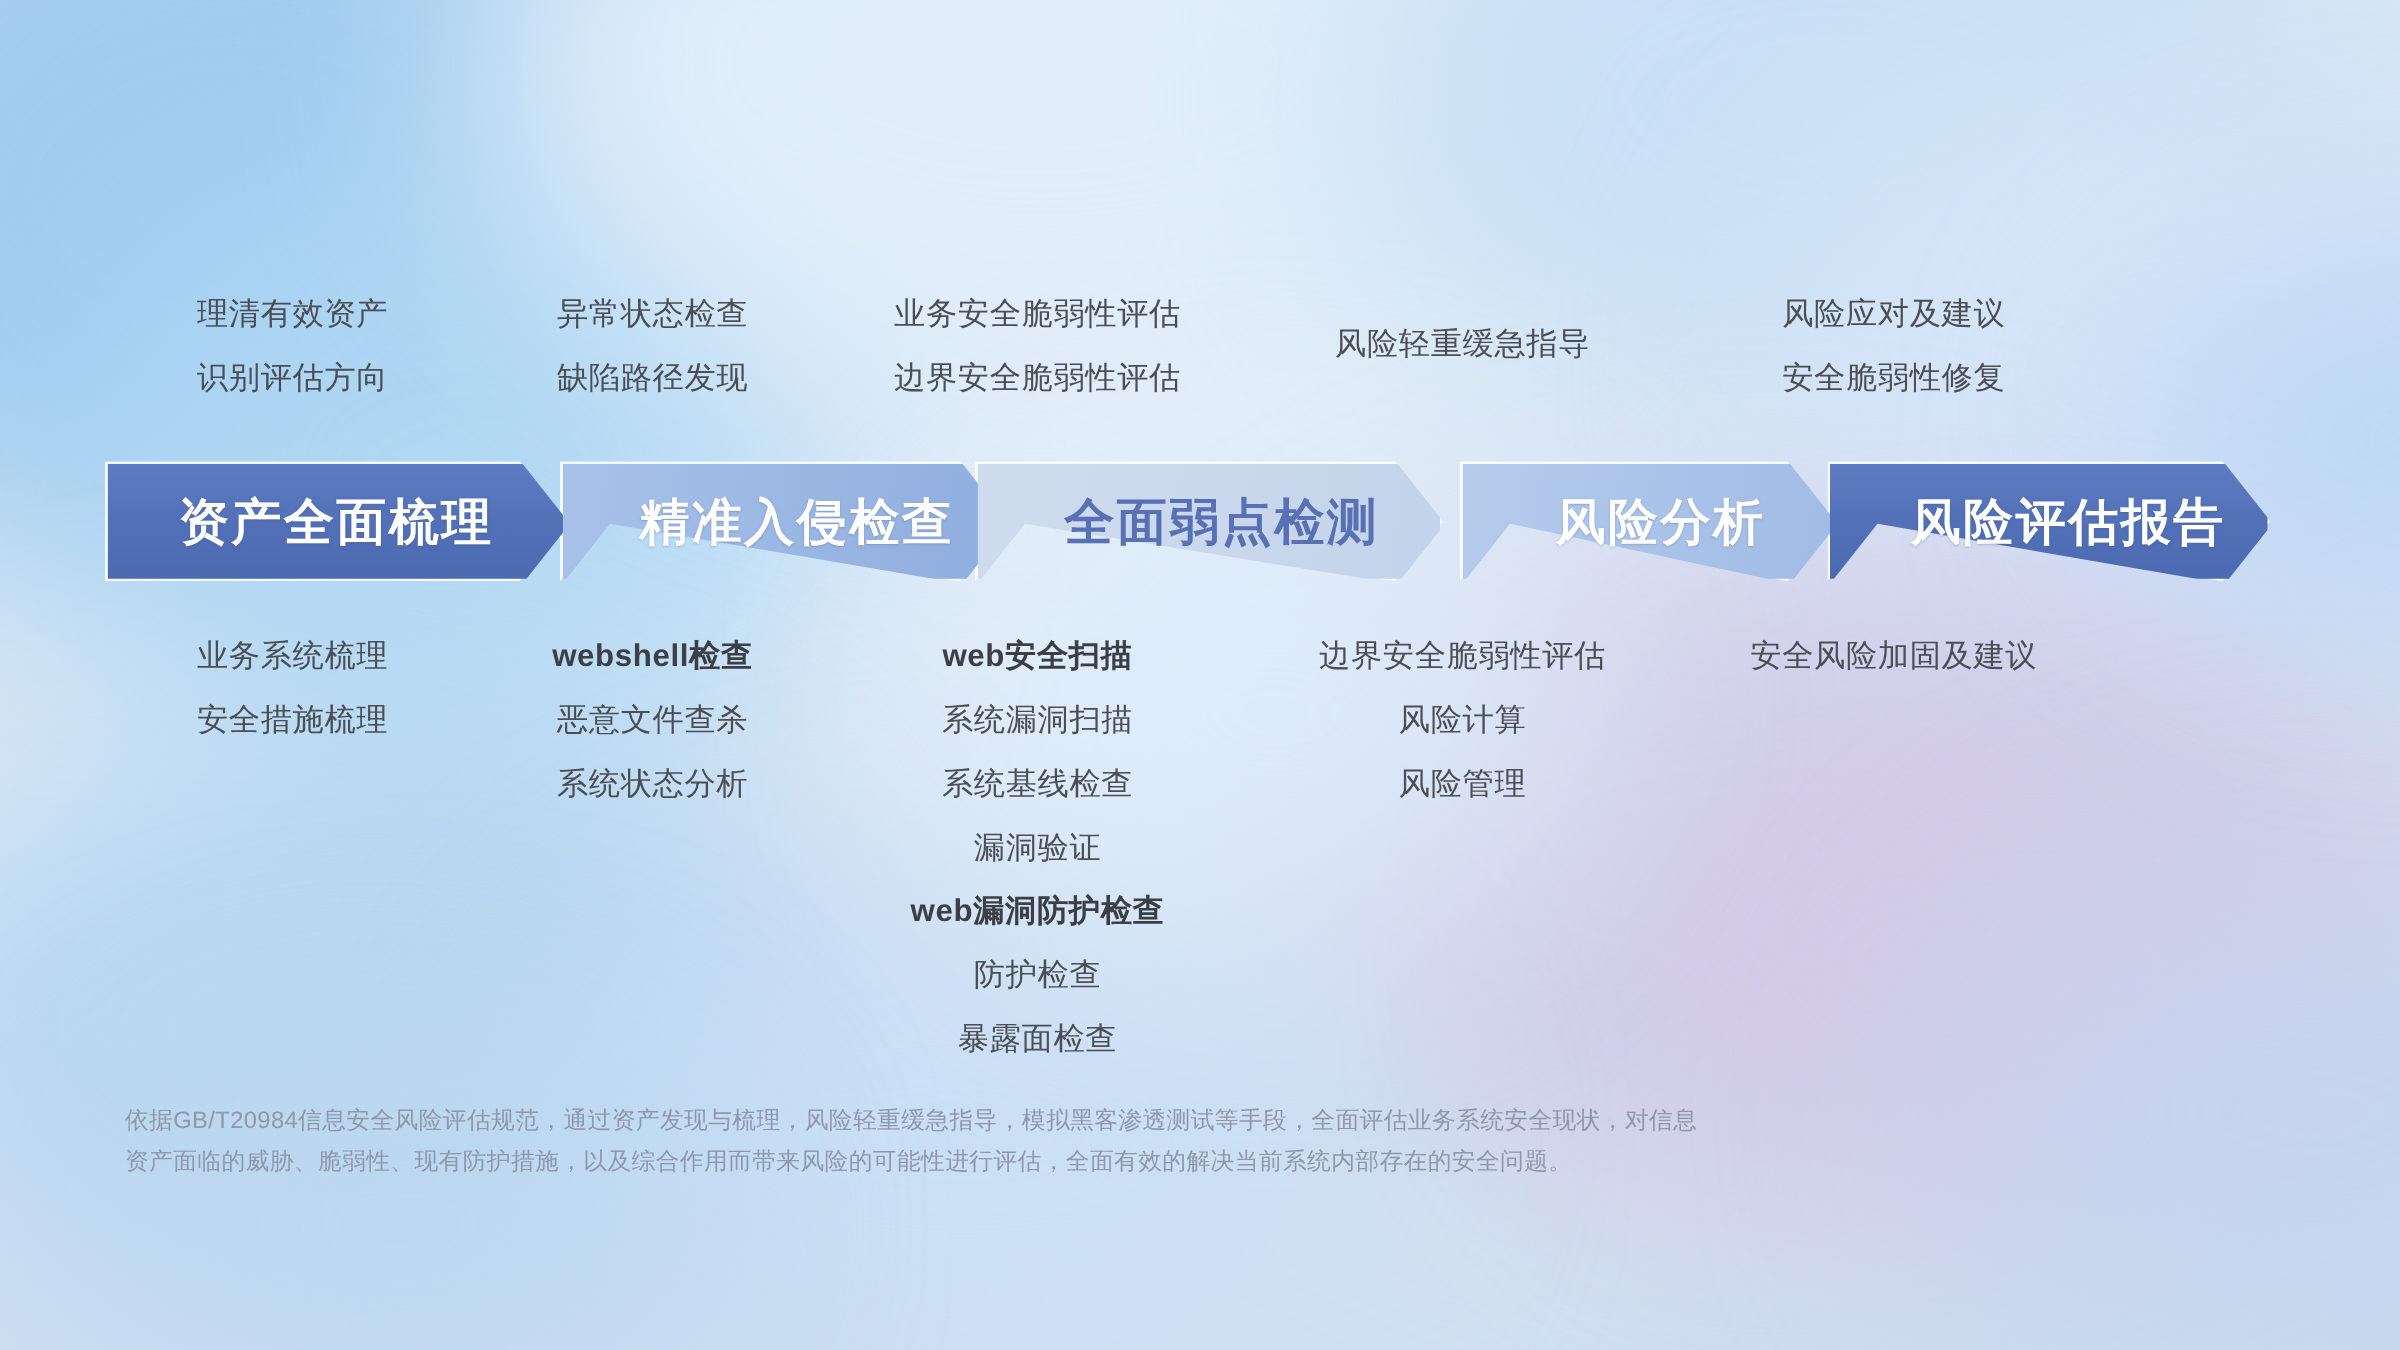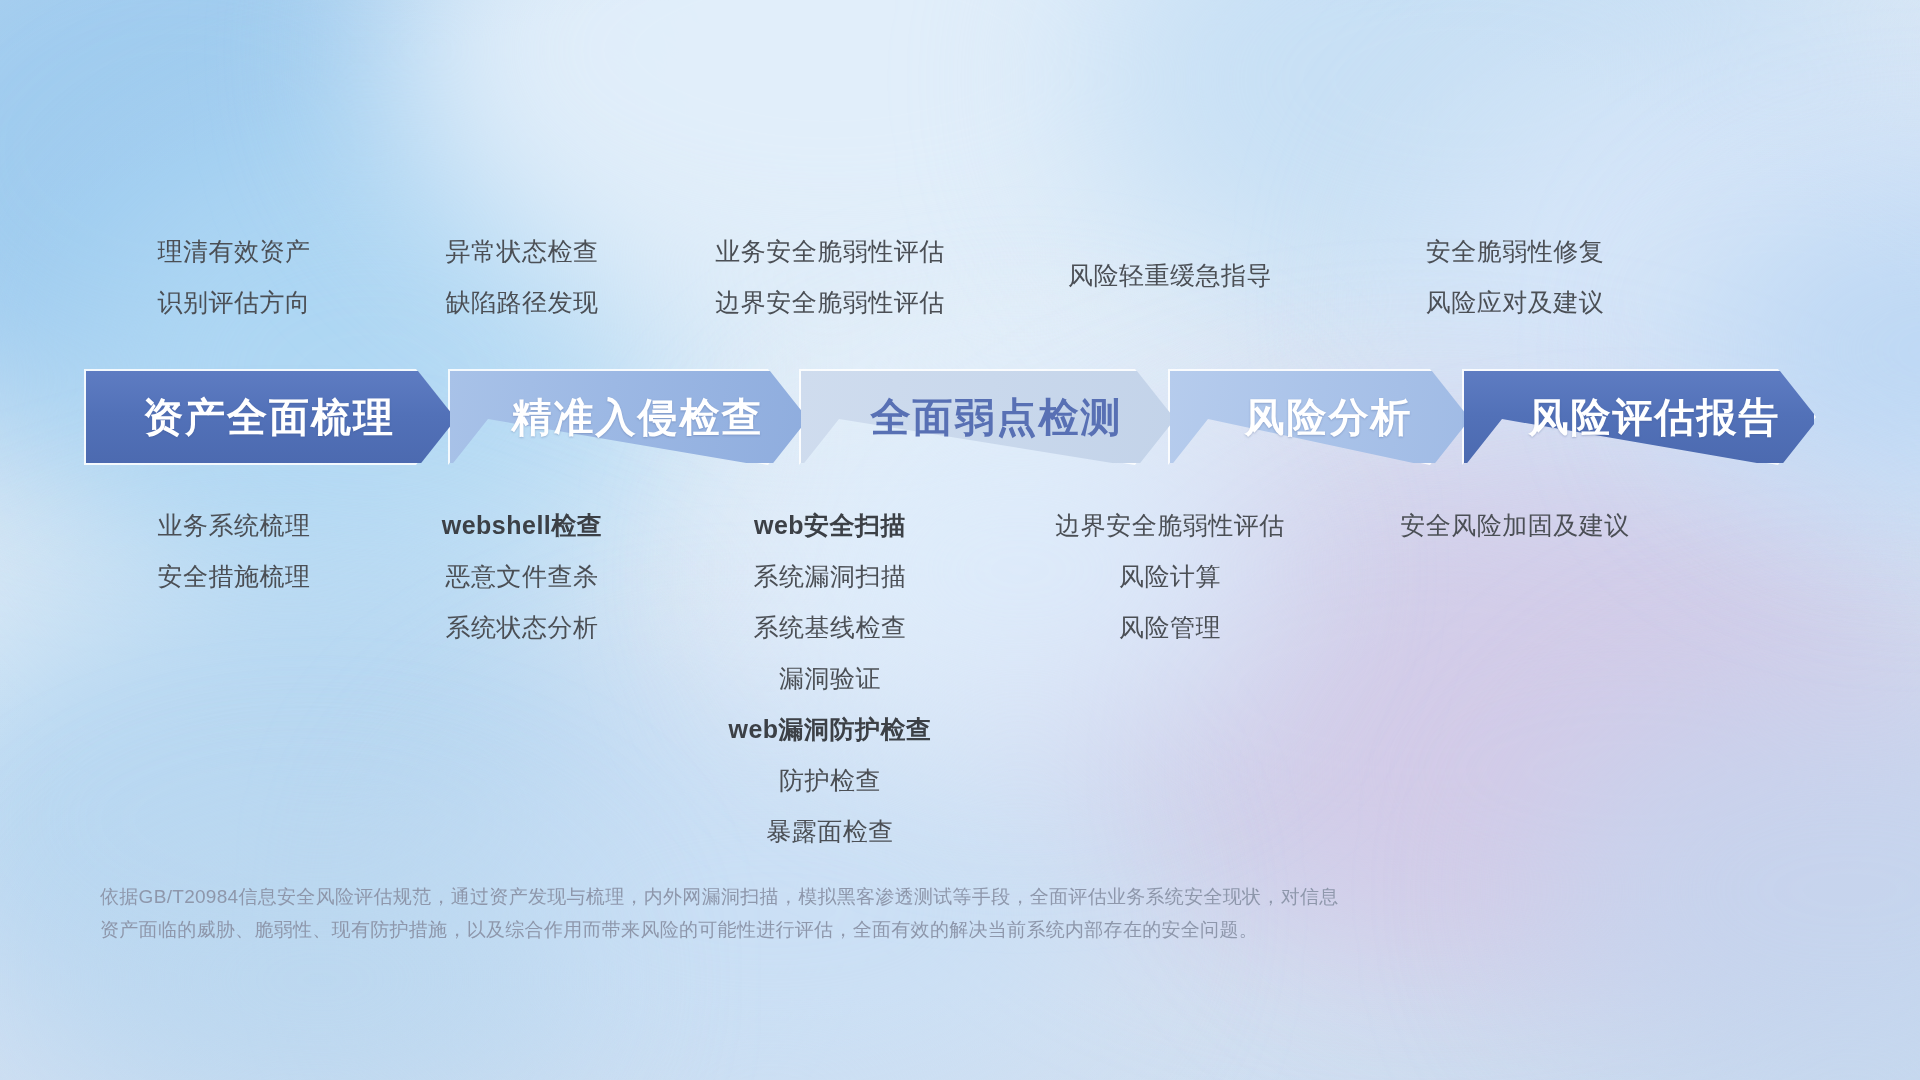--- a/index.html
+++ b/index.html
@@ -104,36 +104,36 @@
       <div class="item">缺陷路径发现</div>
     </div>
   <div class="col-top" style="left:660px; top:226px; width:340px;">
       <div class="item">业务安全脆弱性评估</div>
       <div class="item">边界安全脆弱性评估</div>
     </div>
   <div class="col-top" style="left:1000px;top:250px; width:340px;">
       <div class="item">风险轻重缓急指导</div>
     </div>
   <div class="col-top" style="left:1330px;top:226px; width:370px;">
+      <div class="item">风险应对及建议</div>
       <div class="item">安全脆弱性修复</div>
-      <div class="item">风险应对及建议</div>
     </div>
 
   <div id="banner">
       <div class="seg" style="left: 0px; width: 370px;">
         <div class="shape" style="clip-path: polygon(0px 0px, 332px 0px, 370px 48px, 332px 96px, 0px 96px); background: rgba(255, 255, 255, 0.85); z-index: 1;"></div>
         <div class="shape" style="inset: 2px; clip-path: polygon(0px 0px, 332px 0px, 370px 48px, 332px 96px, 0px 96px); background: linear-gradient(rgb(94, 124, 194) 0%, rgb(82, 113, 184) 48%, rgb(76, 106, 176) 100%); z-index: 2;"></div>
         <div class="label" style="color: rgb(255, 255, 255); text-shadow: rgba(60, 80, 130, 0.28) 0px 1px 2px; margin-left: 0px;">资产全面梳理</div>
       </div>
       <div class="seg" style="left: 364px; width: 358px;">
         <div class="shape" style="clip-path: polygon(0px 0px, 320px 0px, 358px 48px, 320px 96px, 38px 48px, 0px 96px); background: rgba(255, 255, 255, 0.85); z-index: 1;"></div>
         <div class="shape" style="inset: 2px; clip-path: polygon(0px 0px, 320px 0px, 358px 48px, 320px 96px, 38px 48px, 0px 96px); background: linear-gradient(100deg, rgb(168, 194, 232) 0%, rgb(156, 184, 228) 45%, rgb(143, 173, 222) 100%); z-index: 2;"></div>
         <div class="label" style="color: rgb(255, 255, 255); text-shadow: rgba(60, 80, 130, 0.28) 0px 1px 2px; margin-left: 20.9px; text-align: right;">精准入侵检查</div>
       </div>
-      <div class="seg" style="left: 715px; width: 374px;">
+      <div class="seg" style="left: 696px; width: 374px;">
         <div class="shape" style="clip-path: polygon(0px 0px, 336px 0px, 374px 48px, 336px 96px, 38px 48px, 0px 96px); background: rgba(255, 255, 255, 0.85); z-index: 1;"></div>
         <div class="shape" style="inset: 2px; clip-path: polygon(0px 0px, 336px 0px, 374px 48px, 336px 96px, 38px 48px, 0px 96px); background: linear-gradient(100deg, rgb(207, 220, 238) 0%, rgb(201, 216, 236) 50%, rgb(195, 211, 233) 100%); z-index: 2;"></div>
         <div class="label" style="color: rgb(88, 112, 180); margin-left: 20.9px;">全面弱点检测</div>
       </div>
       <div class="seg" style="left: 1084px; width: 300px;">
         <div class="shape" style="clip-path: polygon(0px 0px, 262px 0px, 300px 48px, 262px 96px, 38px 48px, 0px 96px); background: rgba(255, 255, 255, 0.85); z-index: 1;"></div>
         <div class="shape" style="inset: 2px; clip-path: polygon(0px 0px, 262px 0px, 300px 48px, 262px 96px, 38px 48px, 0px 96px); background: linear-gradient(100deg, rgb(182, 204, 237) 0%, rgb(170, 195, 233) 50%, rgb(160, 187, 229) 100%); z-index: 2;"></div>
         <div class="label" style="color: rgb(255, 255, 255); text-shadow: rgba(60, 80, 130, 0.28) 0px 1px 2px; margin-left: 20.9px;">风险分析</div>
       </div>
       <div class="seg" style="left: 1378px; width: 354px;">
@@ -164,16 +164,16 @@
   <div class="col-bot" style="left:1000px;top:500px; width:340px;">
       <div class="item">边界安全脆弱性评估</div>
       <div class="item">风险计算</div>
       <div class="item">风险管理</div>
     </div>
   <div class="col-bot" style="left:1330px;top:500px; width:370px;">
       <div class="item">安全风险加固及建议</div>
     </div>
 
   <div id="footer">
-    <div>依据GB/T20984信息安全风险评估规范，通过资产发现与梳理，内外网漏洞扫描，模拟黑客渗透测试等手段，全面评估业务系统安全现状，对信息</div>
+    <div>依据GB/T20984信息安全风险评估规范，通过资产发现与梳理，风险轻重缓急指导，模拟黑客渗透测试等手段，全面评估业务系统安全现状，对信息</div>
     <div>资产面临的威胁、脆弱性、现有防护措施，以及综合作用而带来风险的可能性进行评估，全面有效的解决当前系统内部存在的安全问题。</div>
   </div>
 </div>
 
 </body></html>

